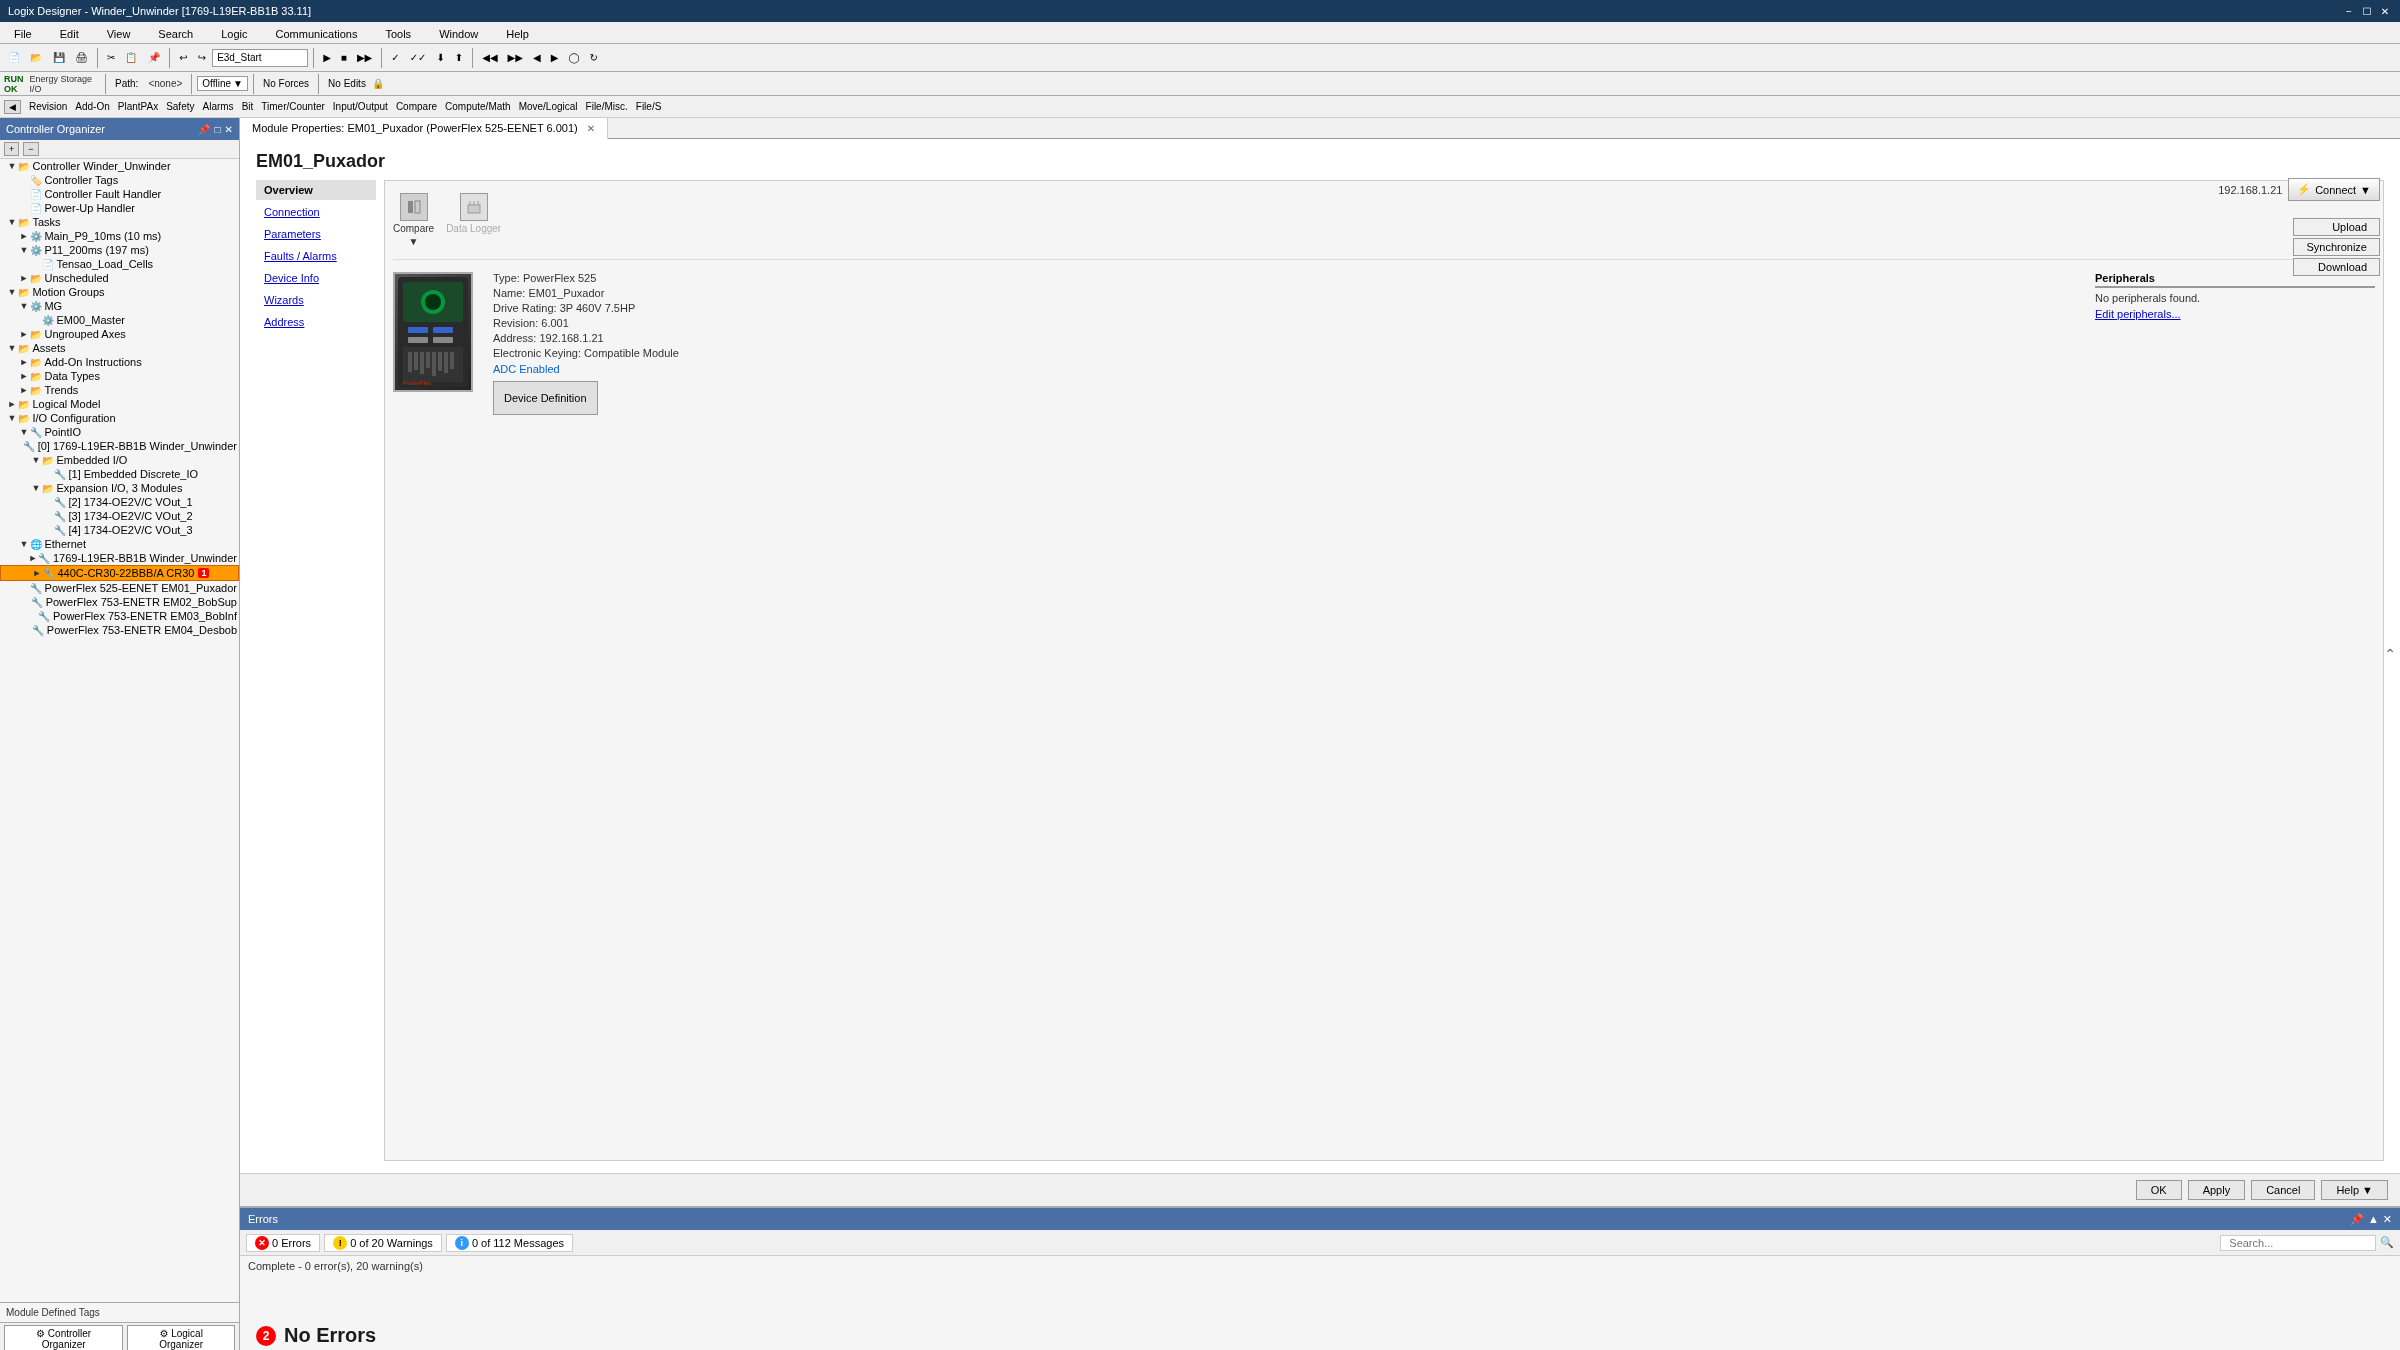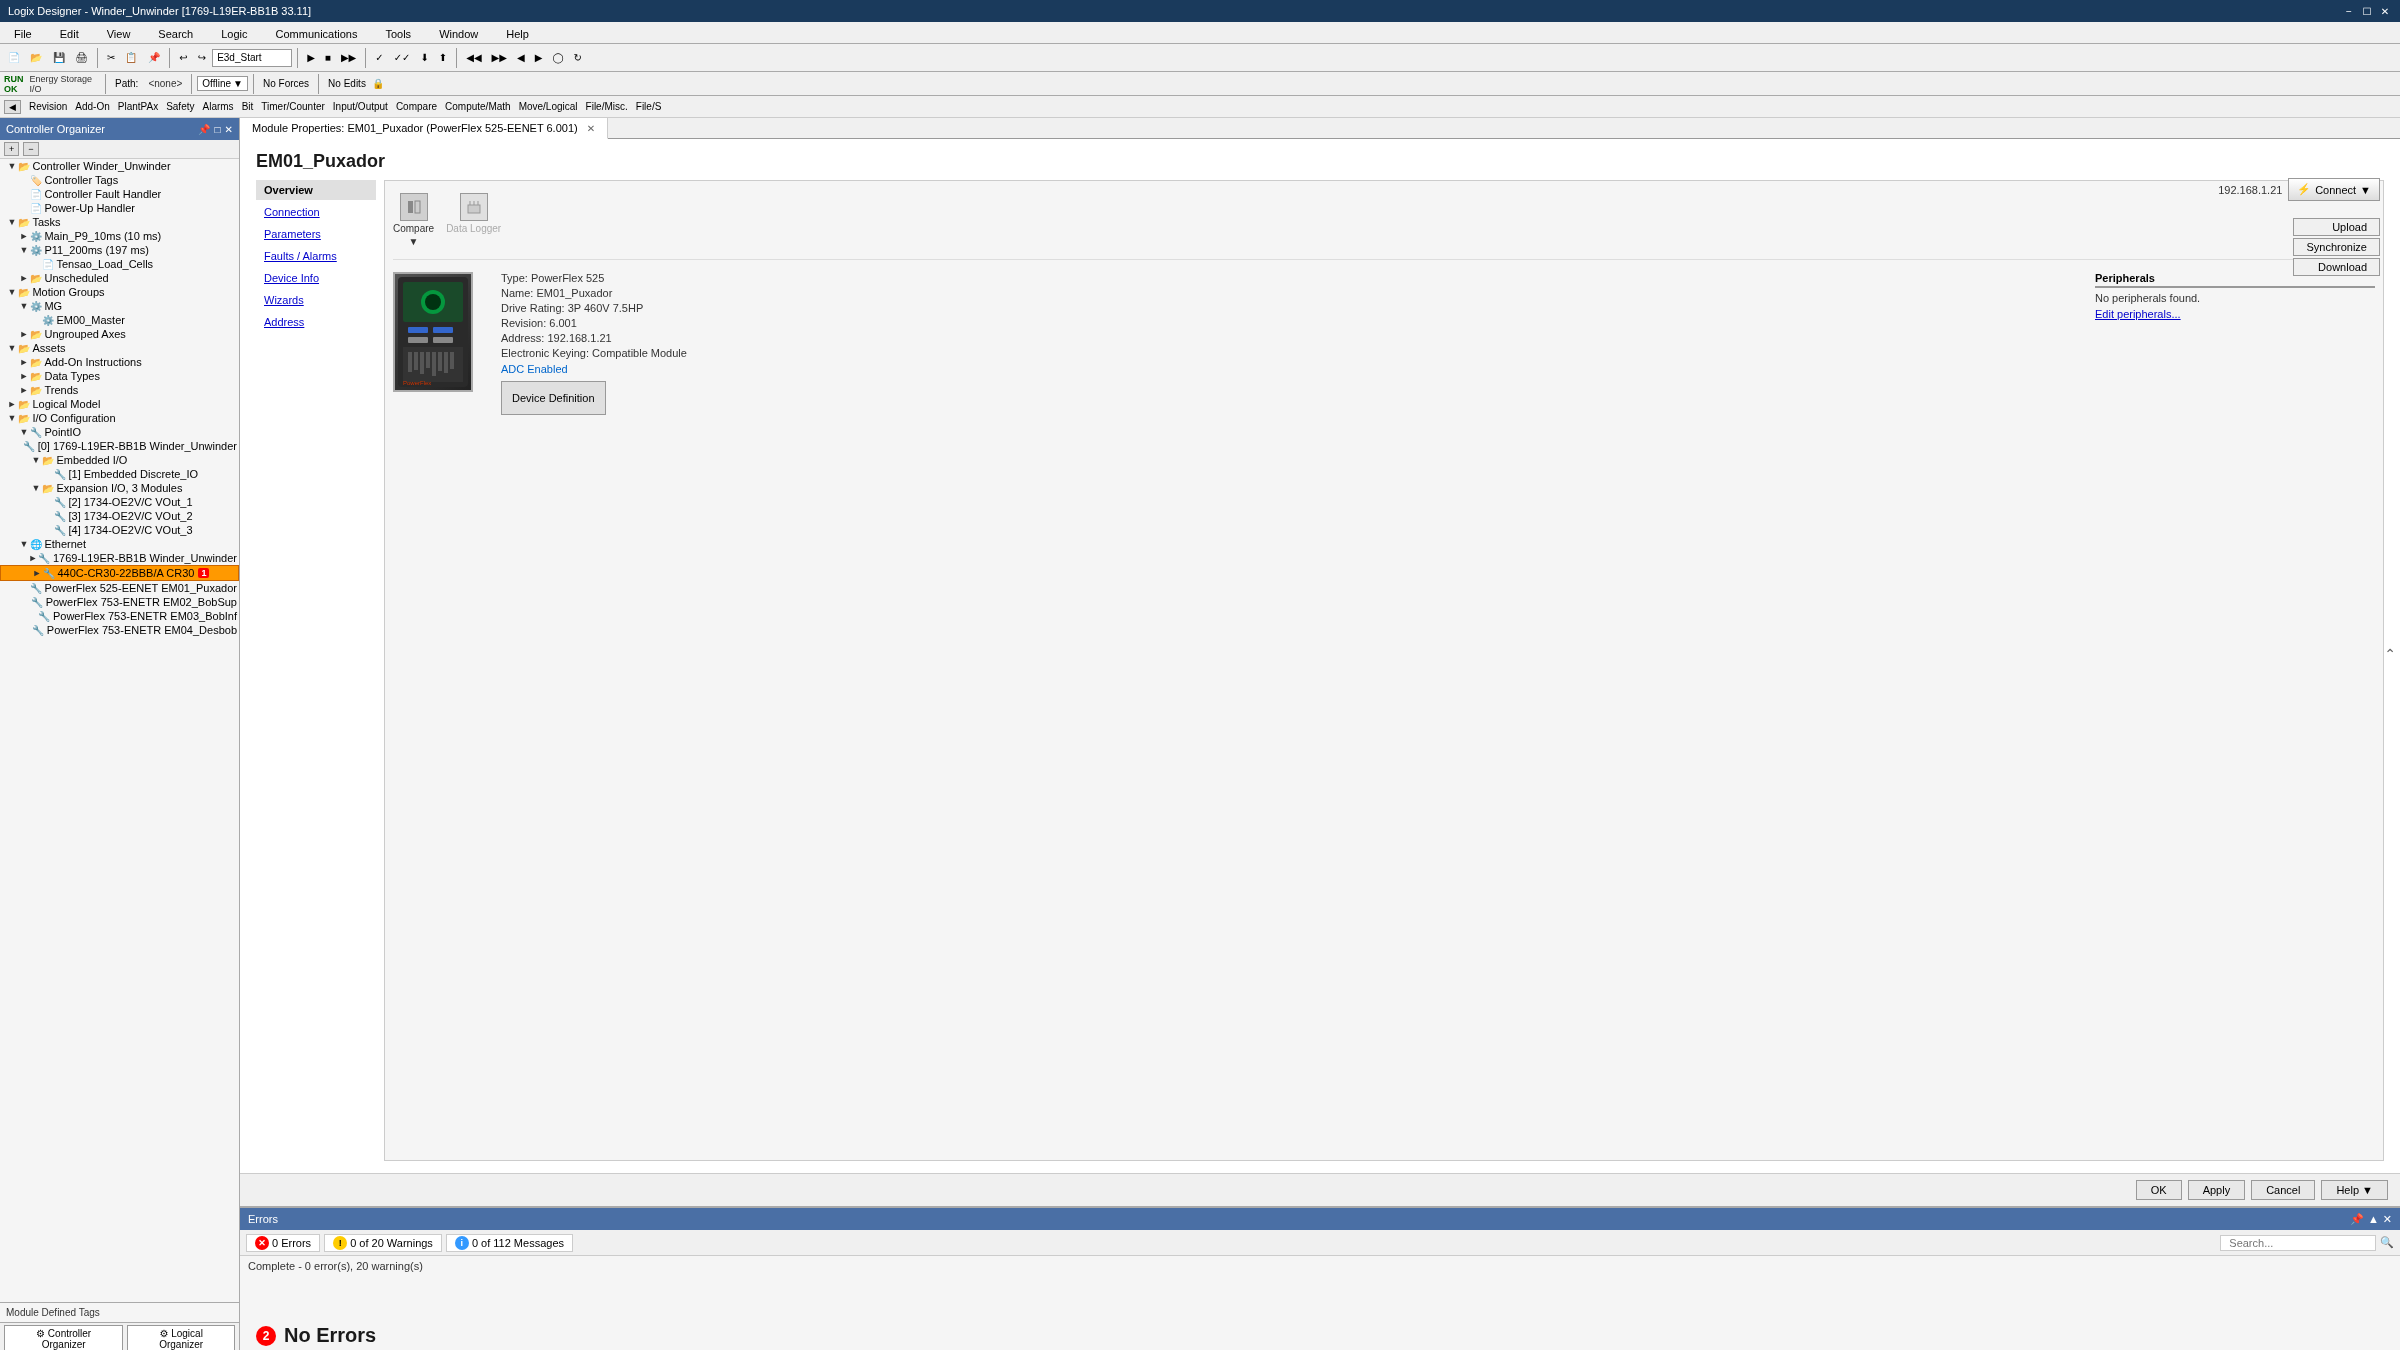--- a/index.html
+++ b/index.html
@@ -75,21 +75,21 @@
     
     
     #module-overview { flex: 1; border: 1px solid #ccc; background: #f5f5f5; padding: 8px; }
     
     
     #overview-actions { display: flex; gap: 12px; padding: 4px 0 12px 0; border-bottom: 1px solid #ddd; margin-bottom: 12px; }
     .action-btn { display: flex; flex-direction: column; align-items: center; gap: 2px; cursor: pointer; font-size: 10px; color: #333; }
     .action-btn .icon-circle { width: 28px; height: 28px; background: #d0d0d0; border: 1px solid #999; display: flex; align-items: center; justify-content: center; font-size: 14px; }
     
     
-    #device-info-content { display: flex; gap: 28px; }
+    #device-info-content { display: flex; gap: 20px; }
     #device-image { width: 80px; }
     #device-image .img-placeholder { width: 80px; height: 120px; background: linear-gradient(135deg, #555 0%, #333 50%, #222 100%); border: 2px solid #aaa; display: flex; align-items: center; justify-content: center; position: relative; }
     #device-details { flex: 1; }
     .detail-row { font-size: 11px; margin-bottom: 3px; color: #333; }
     .adc-enabled { color: #0066cc; font-size: 11px; margin-top: 4px; cursor: pointer; }
     .device-def-btn { margin-top: 6px; background: #e0e0e0; border: 1px solid #999; padding: 10px 10px; font-size: 11px; cursor: pointer; }
     
     #peripherals-section { width: 280px; }
     .peripherals-title { font-size: 11px; font-weight: bold; margin-bottom: 4px; border-bottom: 2px solid #999; padding-bottom: 2px; }
     .peripherals-none { font-size: 11px; color: #333; margin-bottom: 4px; }
@@ -147,21 +147,21 @@
   <button class="tb-btn">📂</button>
   <button class="tb-btn">💾</button>
   <button class="tb-btn">🖨</button>
   <div class="tb-sep"></div>
   <button class="tb-btn">✂</button>
   <button class="tb-btn">📋</button>
   <button class="tb-btn">📌</button>
   <div class="tb-sep"></div>
   <button class="tb-btn">↩</button>
   <button class="tb-btn">↪</button>
-  <input class="tb-input" style="width: 80px;" value="E3d_Start">
+  <input class="tb-input" style="width: 96px;" value="E3d_Start">
   <div class="tb-sep"></div>
   <button class="tb-btn">▶</button>
   <button class="tb-btn">■</button>
   <button class="tb-btn">▶▶</button>
   <div class="tb-sep"></div>
   <button class="tb-btn">✓</button>
   <button class="tb-btn">✓✓</button>
   <button class="tb-btn">⬇</button>
   <button class="tb-btn">⬆</button>
   <div class="tb-sep"></div>

